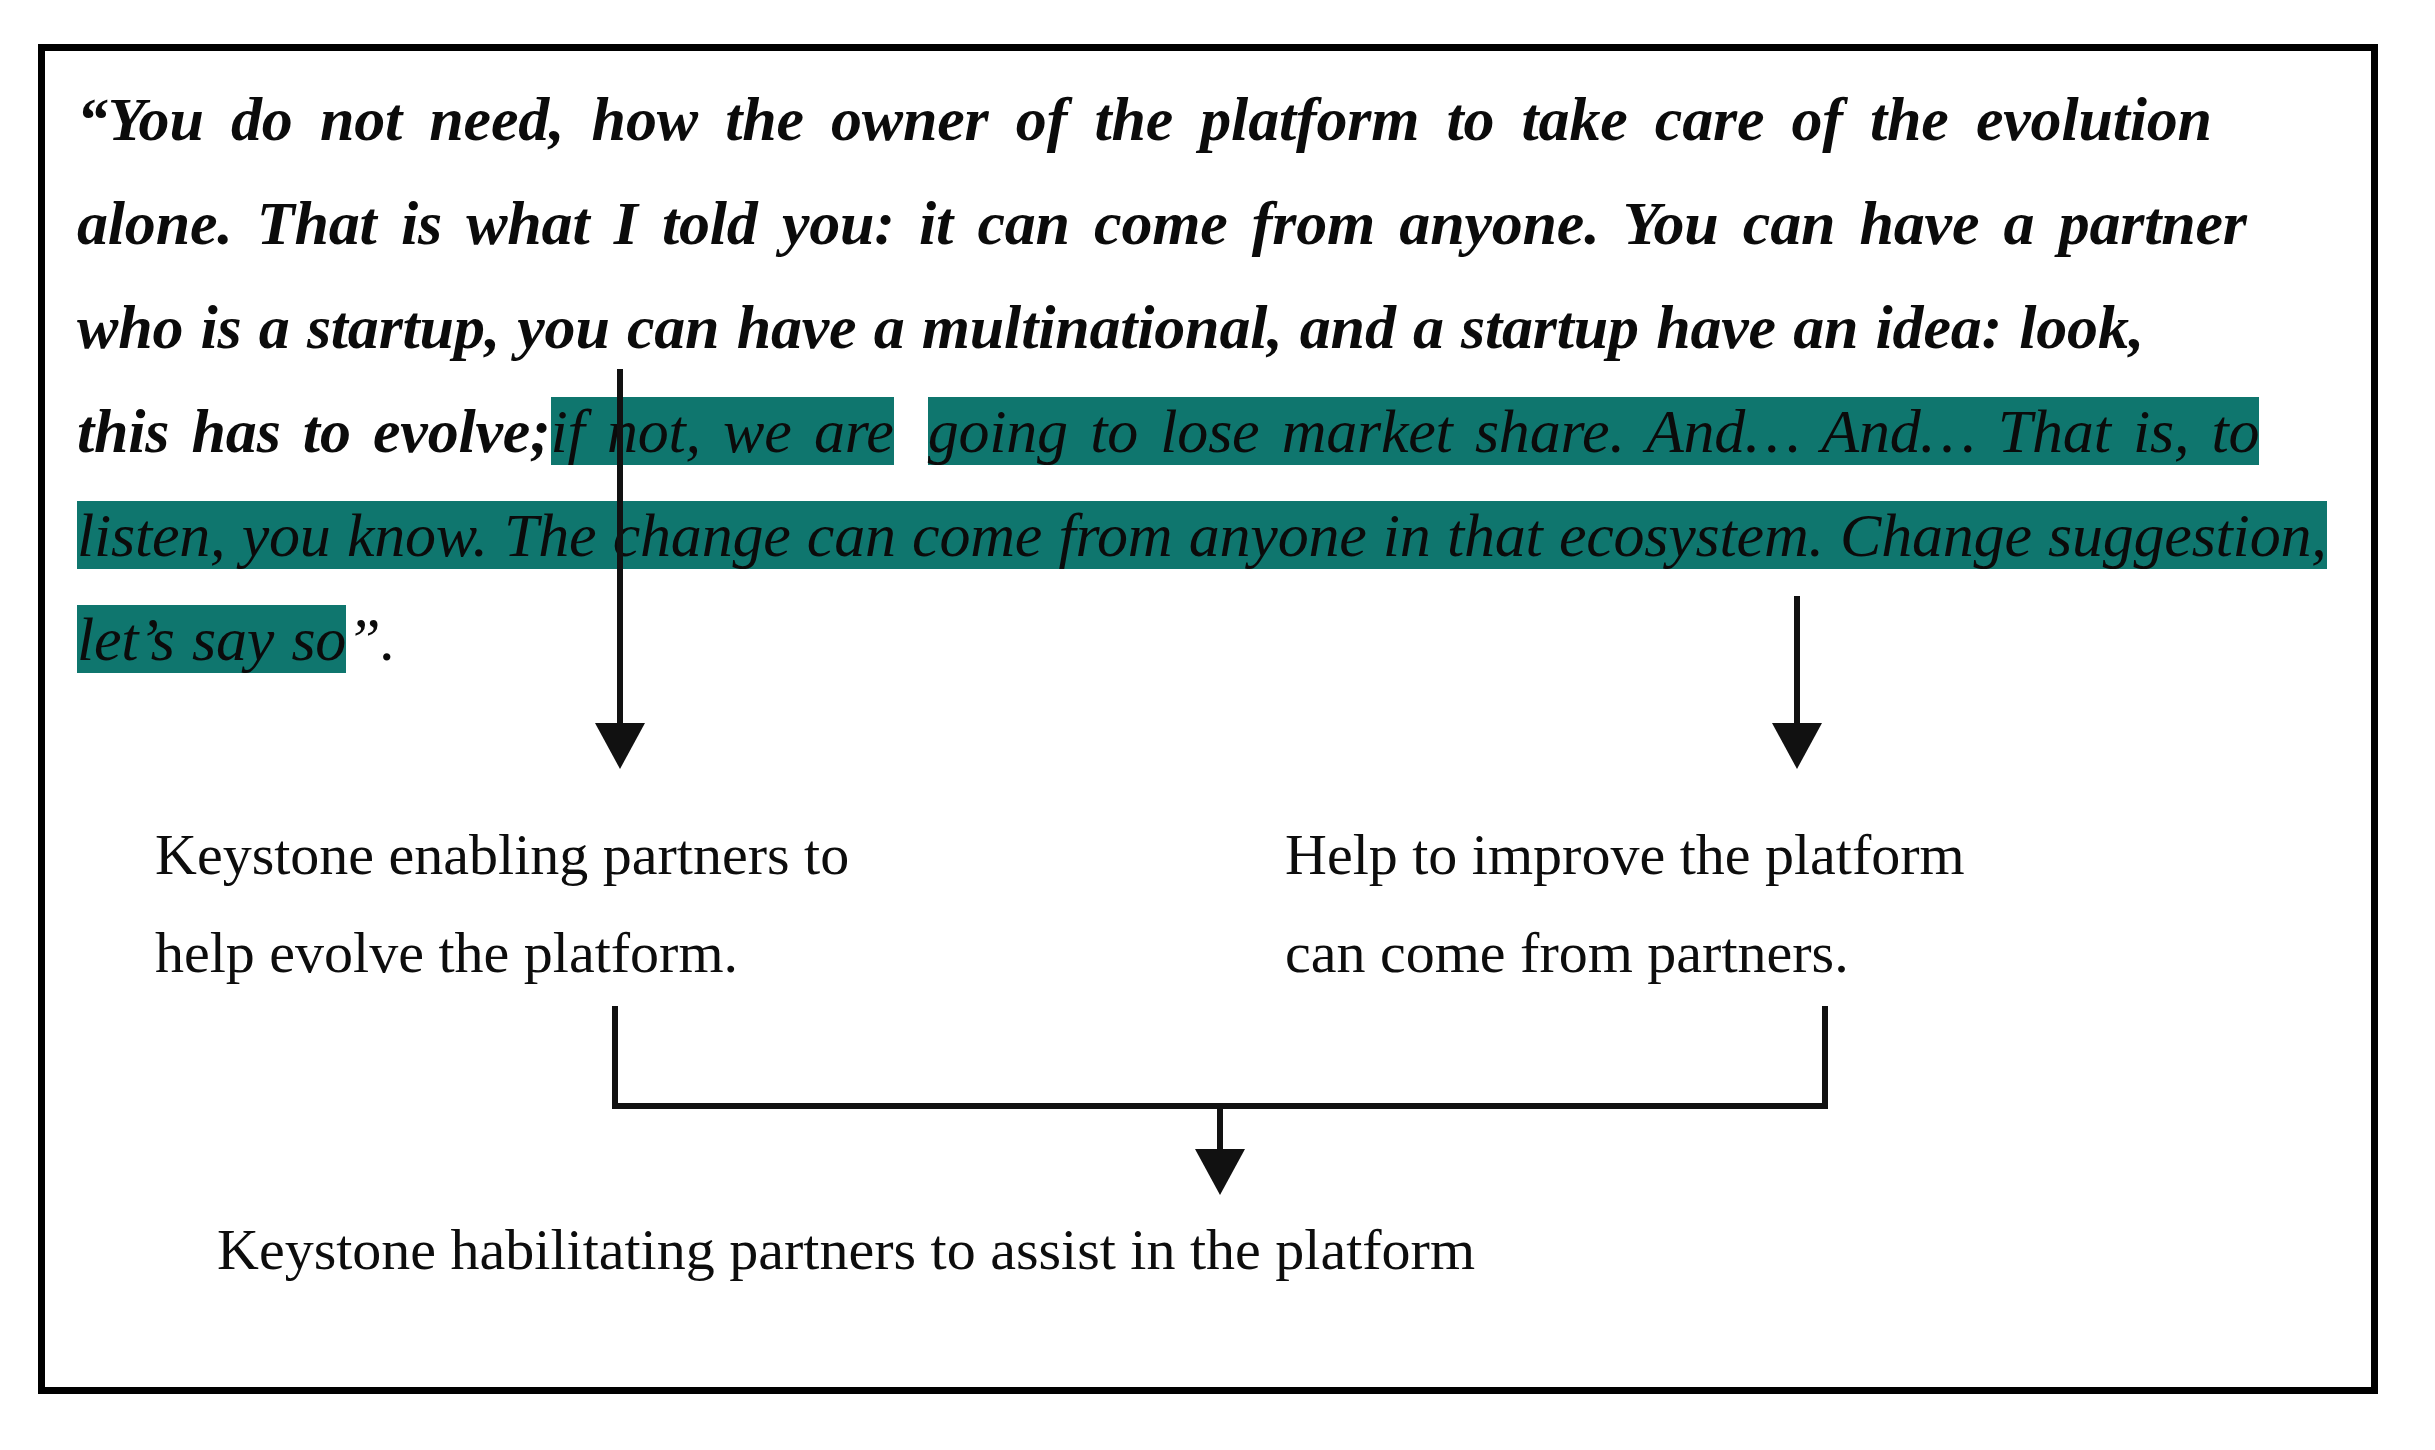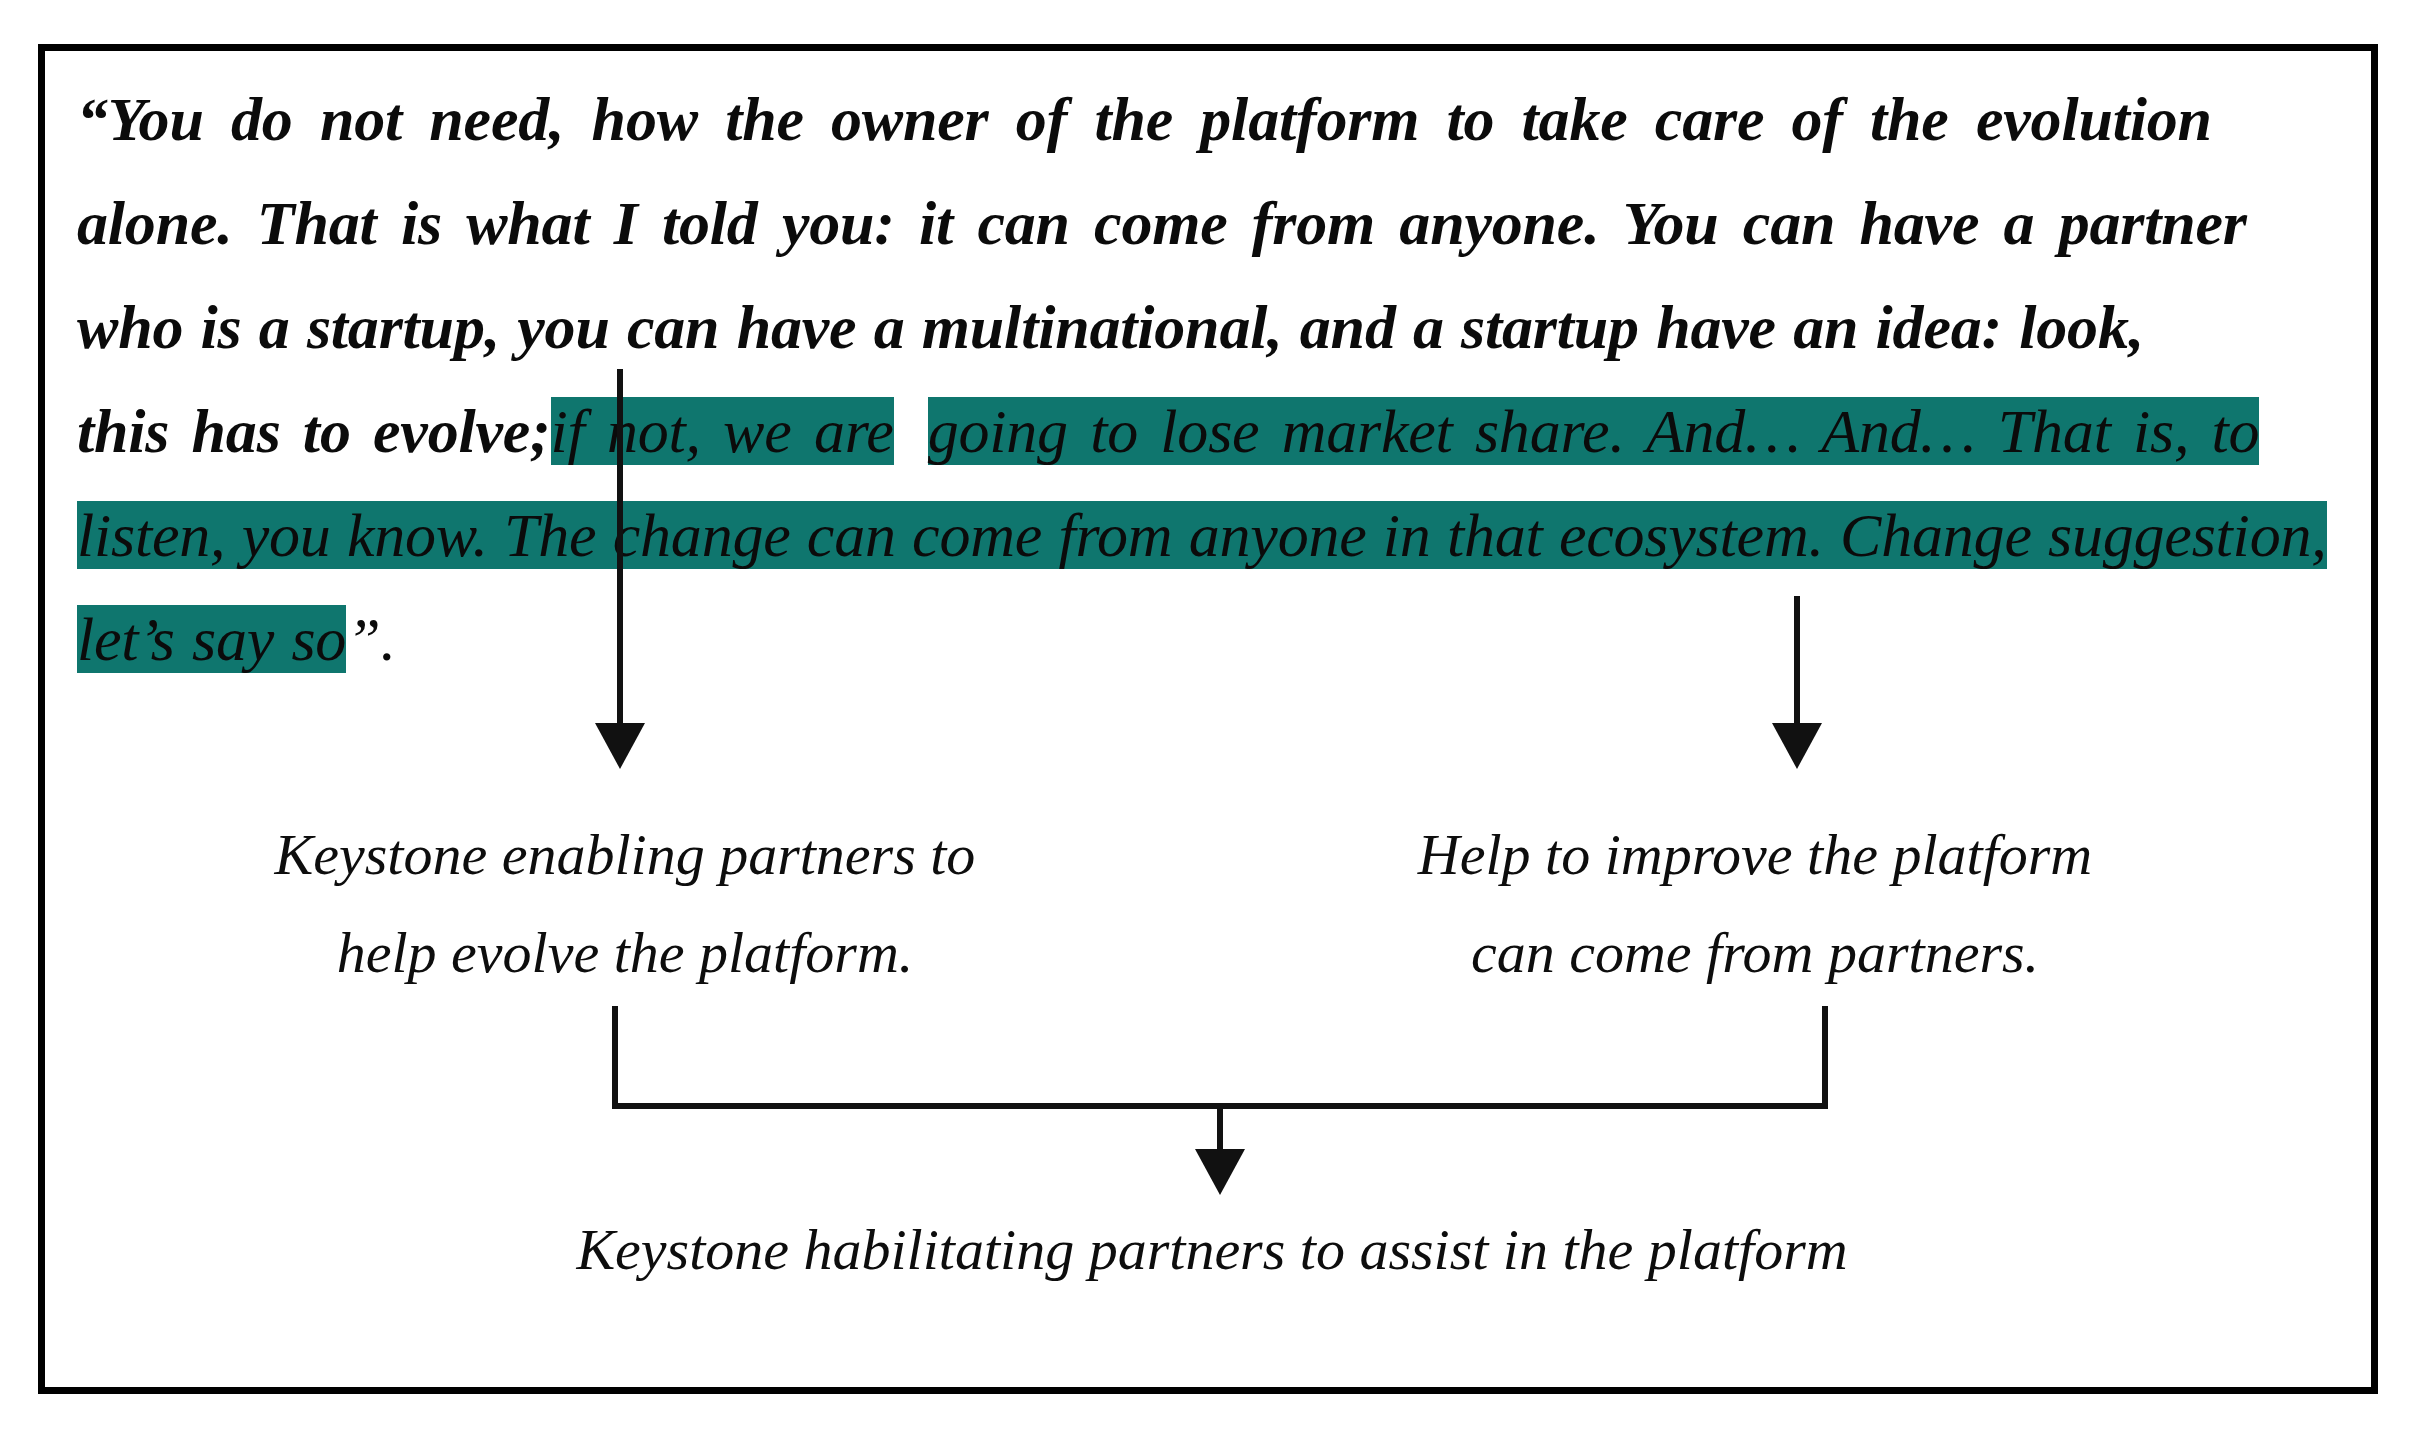--- a/index.html
+++ b/index.html
@@ -55,21 +55,21 @@
   .outcome{
     position:absolute;
     font-size:58px;
     line-height:98px;
     color:#0d0d0d;
     text-align:center;
     font-style:normal;
     font-weight:normal;
   }
   .outcome .ln{ display:block; white-space:nowrap; }
-  .outcome .ln.c{ text-align:center;font-style:italic; }
+  .outcome .ln.c{ text-align:left; }
 </style>
 </head>
 <body>
 
 <div id="frame">
 
   <div id="quote">
 
     <div class="qline l1">
       <span class="bold">“You do not need, how the owner of the platform to take care of the evolution</span>

